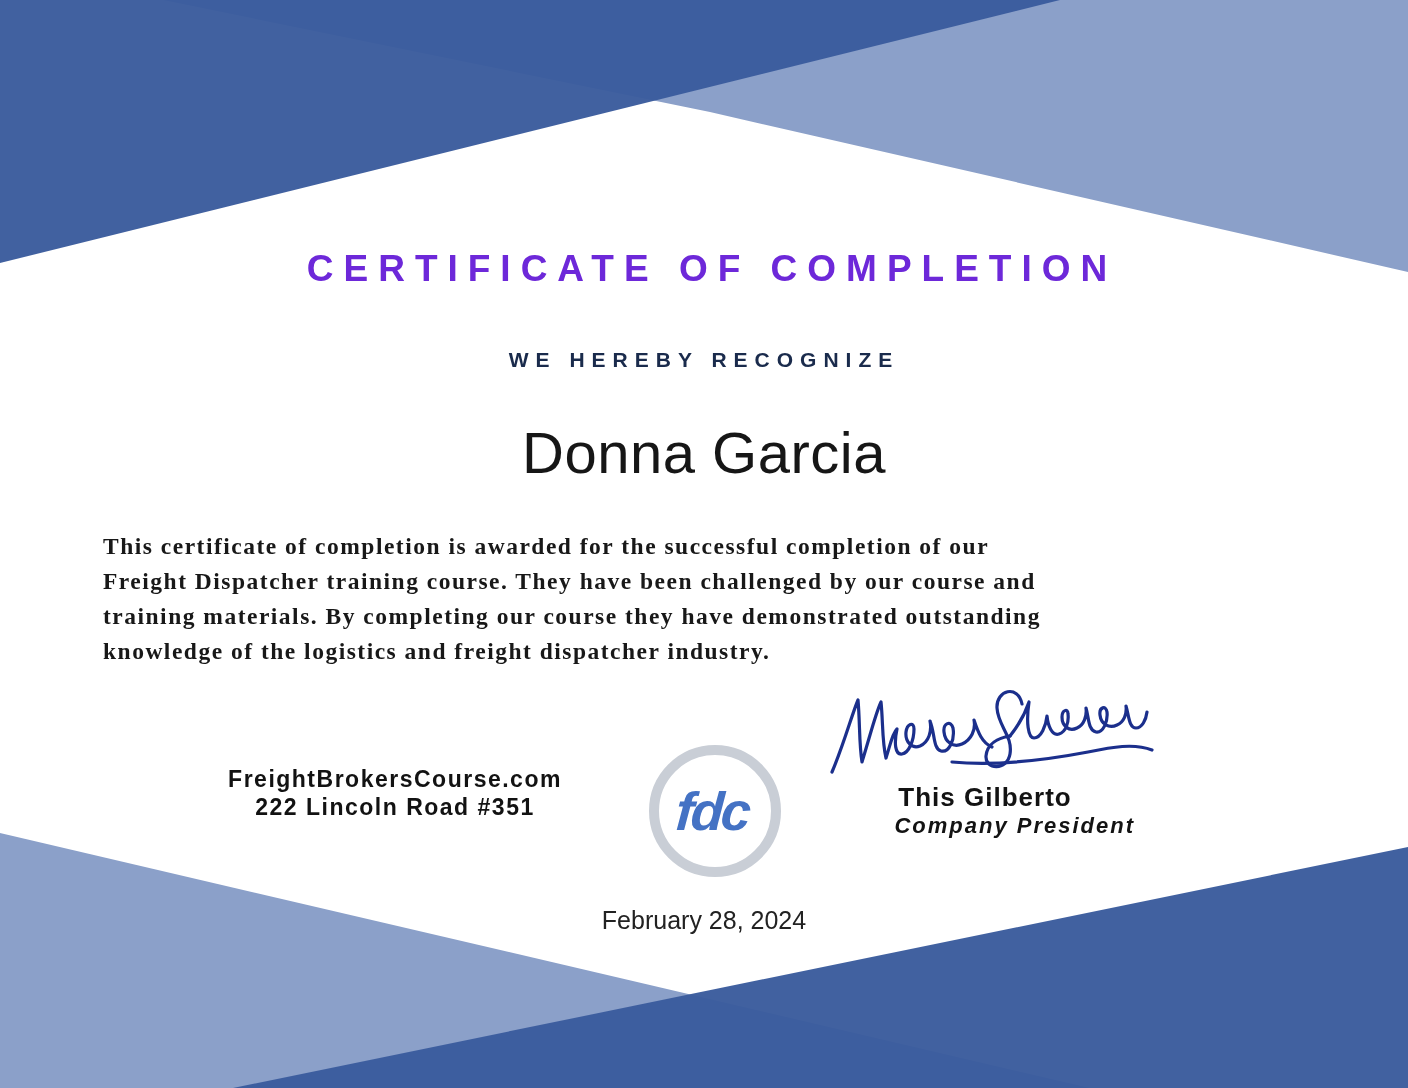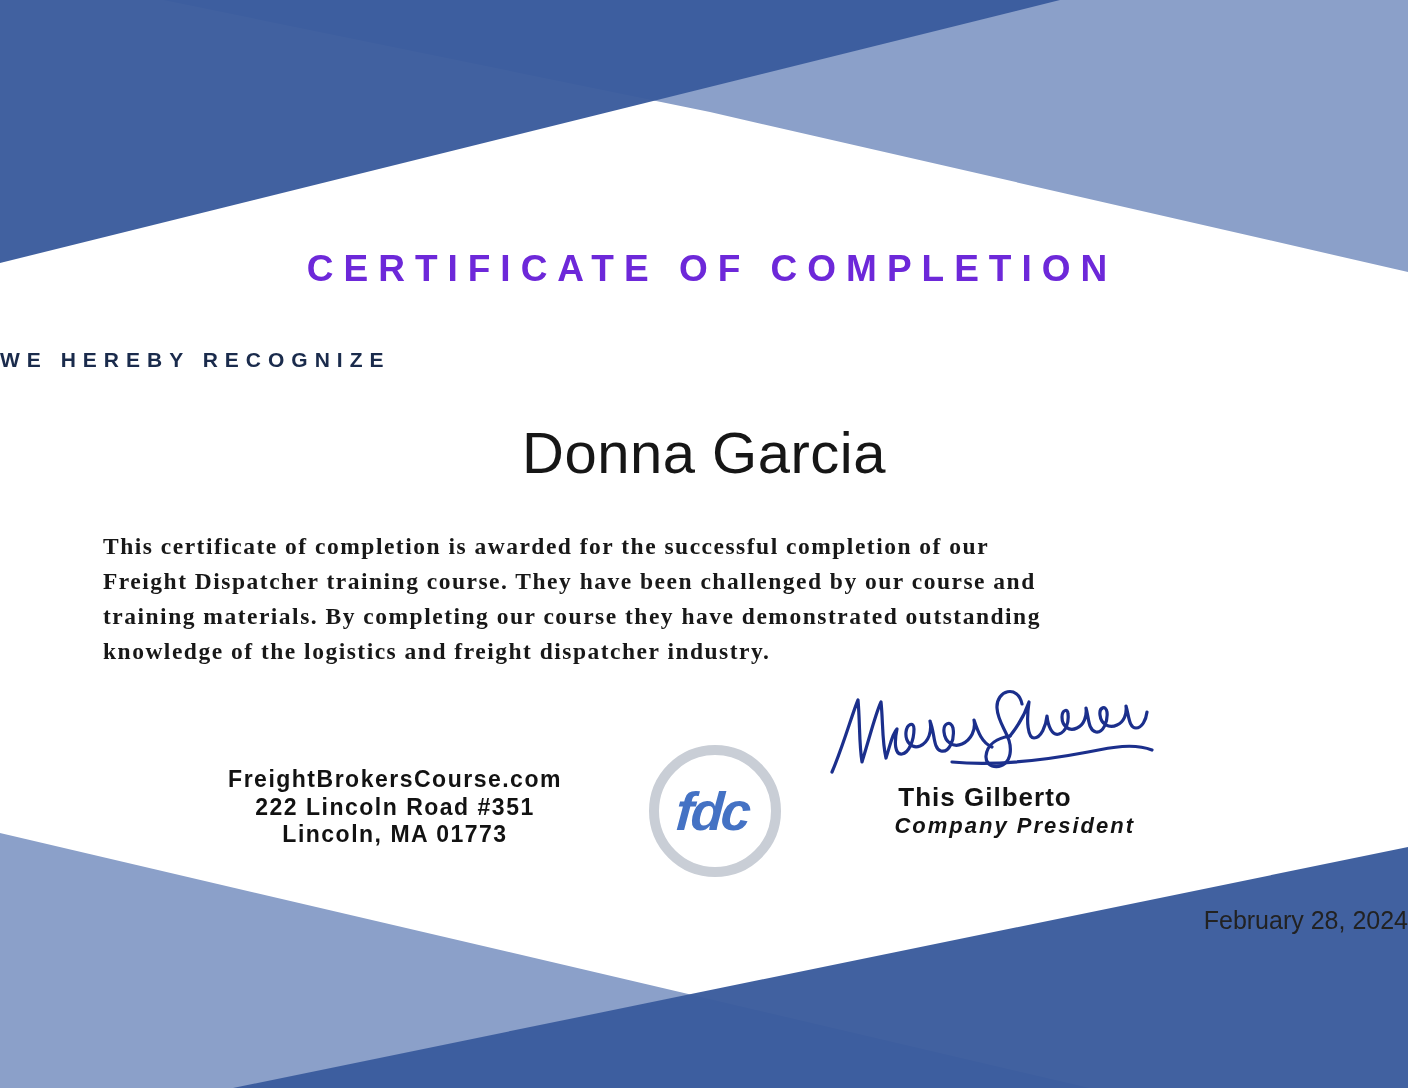--- a/index.html
+++ b/index.html
@@ -11,21 +11,21 @@
   .shape.top-light{background:#8BA0C9;clip-path:polygon(163px 0px,1408px 0px,1408px 272px,710px 112px);}
   .shape.tl-dark{background:#3B5C9D;opacity:.97;clip-path:polygon(0px 0px,1060px 0px,0px 263px);}
   .shape.bl-light{background:#8BA0C9;clip-path:polygon(0px 833px,1090px 1088px,0px 1088px);}
   .shape.br-dark{background:#3B5C9D;opacity:.97;clip-path:polygon(233px 1088px,1408px 847px,1408px 1088px);}
 
   .title{
     position:absolute;left:8px;top:248px;width:1408px;text-align:center;
     color:#6d28d9;font-size:37px;font-weight:bold;letter-spacing:10px;
   }
   .subtitle{
-    position:absolute;left:0;top:348px;width:1408px;
+    position:absolute;left:0;top:348px;width:1408px;text-align:center;
     color:#1A2B4C;font-size:21px;font-weight:bold;letter-spacing:7px;
   }
   .recipient{
     position:absolute;left:0;top:406px;width:1408px;text-align:center;
     color:#161616;font-size:58px;font-weight:400;letter-spacing:0.5px;margin-top:13px;
   }
   .body-text{
     position:absolute;left:103px;top:529px;width:1240px;
     color:#181818;font-size:23.5px;font-weight:bold;letter-spacing:1.5px;line-height:35px;font-family:Liberation Serif, serif;
   }
@@ -46,21 +46,21 @@
   .signature{position:absolute;left:826px;top:670px;width:332px;height:126px;}
   .signer-name{
     position:absolute;left:835px;top:782px;width:300px;text-align:center;
     color:#131313;font-size:26px;font-weight:bold;letter-spacing:1px;
   }
   .signer-title{
     position:absolute;left:835px;top:813px;width:300px;text-align:right;
     color:#131313;font-size:22px;font-weight:bold;font-style:italic;letter-spacing:2px;
   }
   .date{
-    position:absolute;left:0;top:906px;width:1408px;text-align:right;
+    position:absolute;left:0;top:906px;width:1408px;text-align:center;
     color:#222;font-size:25px;font-weight:400;
   }
 </style>
 </head>
 <body>
 
 <div class="page">
 
   <div class="shape top-light"></div>
   <div class="shape tl-dark"></div>
@@ -76,21 +76,20 @@
   <div class="body-text">
     <div>This certificate of completion is awarded for the successful completion of our</div>
     <div>Freight Dispatcher training course. They have been challenged by our course and</div>
     <div>training materials. By completing our course they have demonstrated outstanding</div>
     <div>knowledge of the logistics and freight dispatcher industry.</div>
   </div>
 
   <div class="issuer">
     <div>FreightBrokersCourse.com</div>
     <div>222 Lincoln Road #351</div>
-    <div>Lincoln, MA 01773</div>
   </div>
 
   <div class="logo">
     <span>fdc</span>
   </div>
 
   <svg class="signature" viewBox="0 0 332 126" xmlns="http://www.w3.org/2000/svg">
     <g fill="none" stroke="#1B2F8C" stroke-width="3.2" stroke-linecap="round" stroke-linejoin="round">
       <path d="M6 102 C 18 74, 26 44, 32 30 C 34 52, 33 74, 36 92 C 44 66, 50 42, 55 32 C 57 50, 56 72, 60 88 C 64 76, 66 64, 71 59 C 68 73, 69 85, 76 84 C 83 83, 88 70, 88 59 C 88 51, 81 54, 80 62 C 79 72, 86 79, 94 76 C 103 72, 106 61, 104 51 C 109 63, 107 79, 115 81 C 123 83, 129 70, 127 58 C 125 50, 117 53, 118 62 C 119 72, 127 78, 136 74 C 145 70, 150 60, 148 50 C 152 62, 156 73, 166 77"></path>
       <path d="M196 34 C 192 14, 170 20, 171 38 C 172 56, 187 66, 184 84 C 181 101, 159 100, 160 86 C 161 74, 172 68, 184 66"></path>

